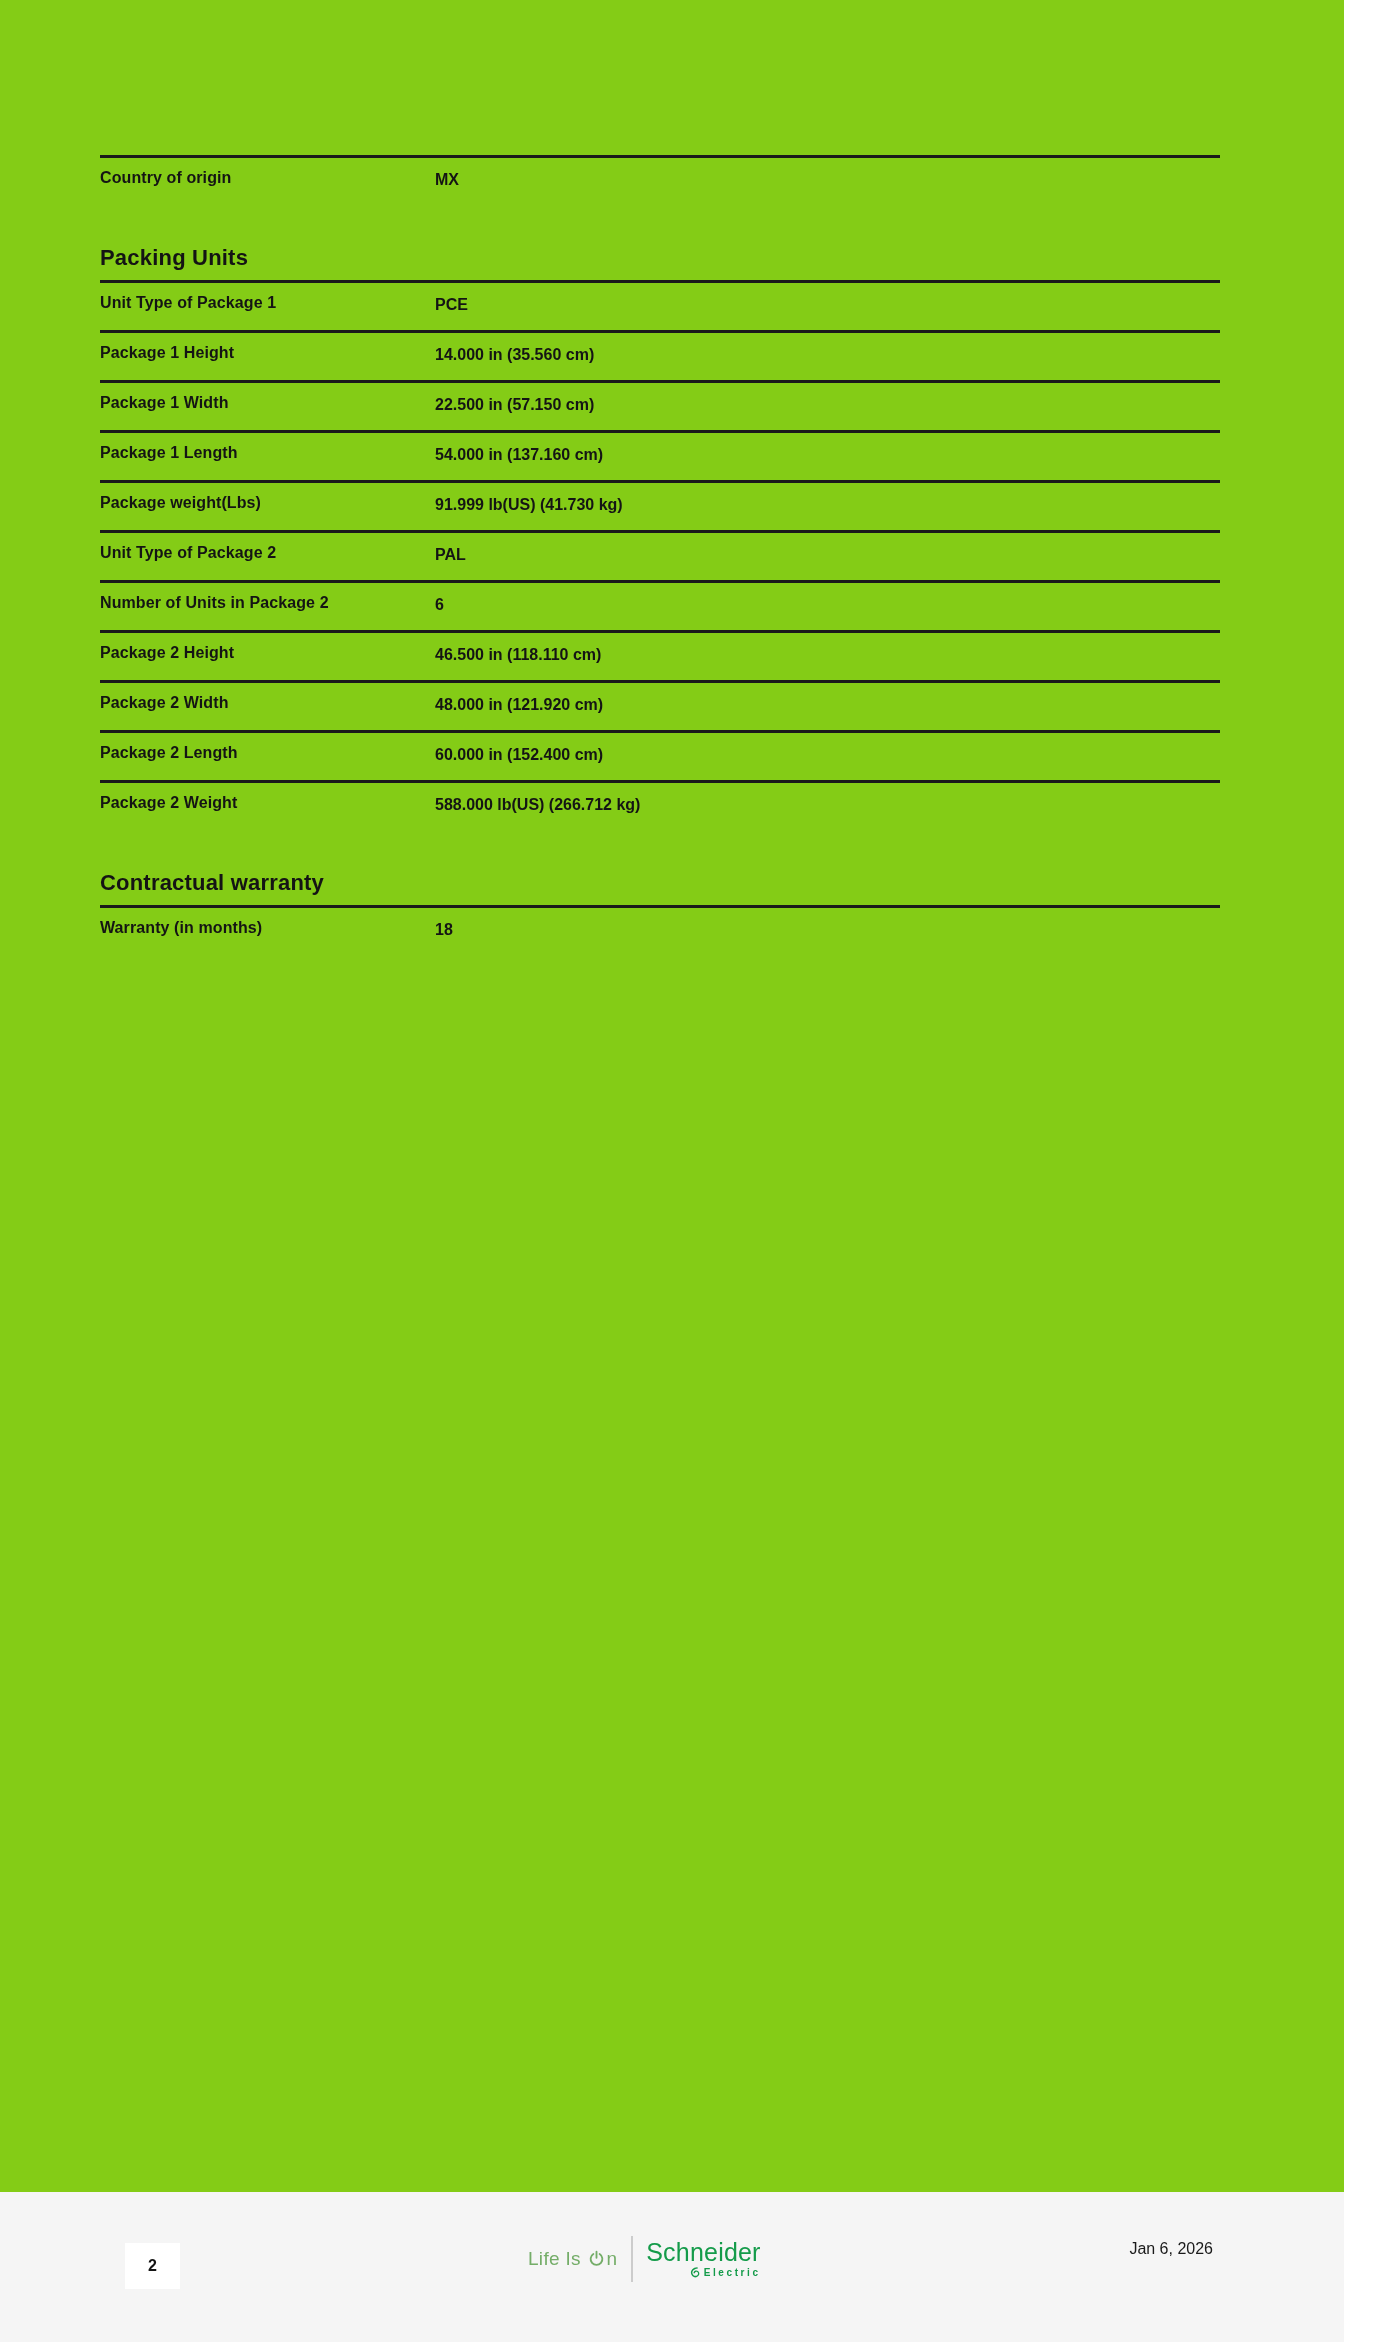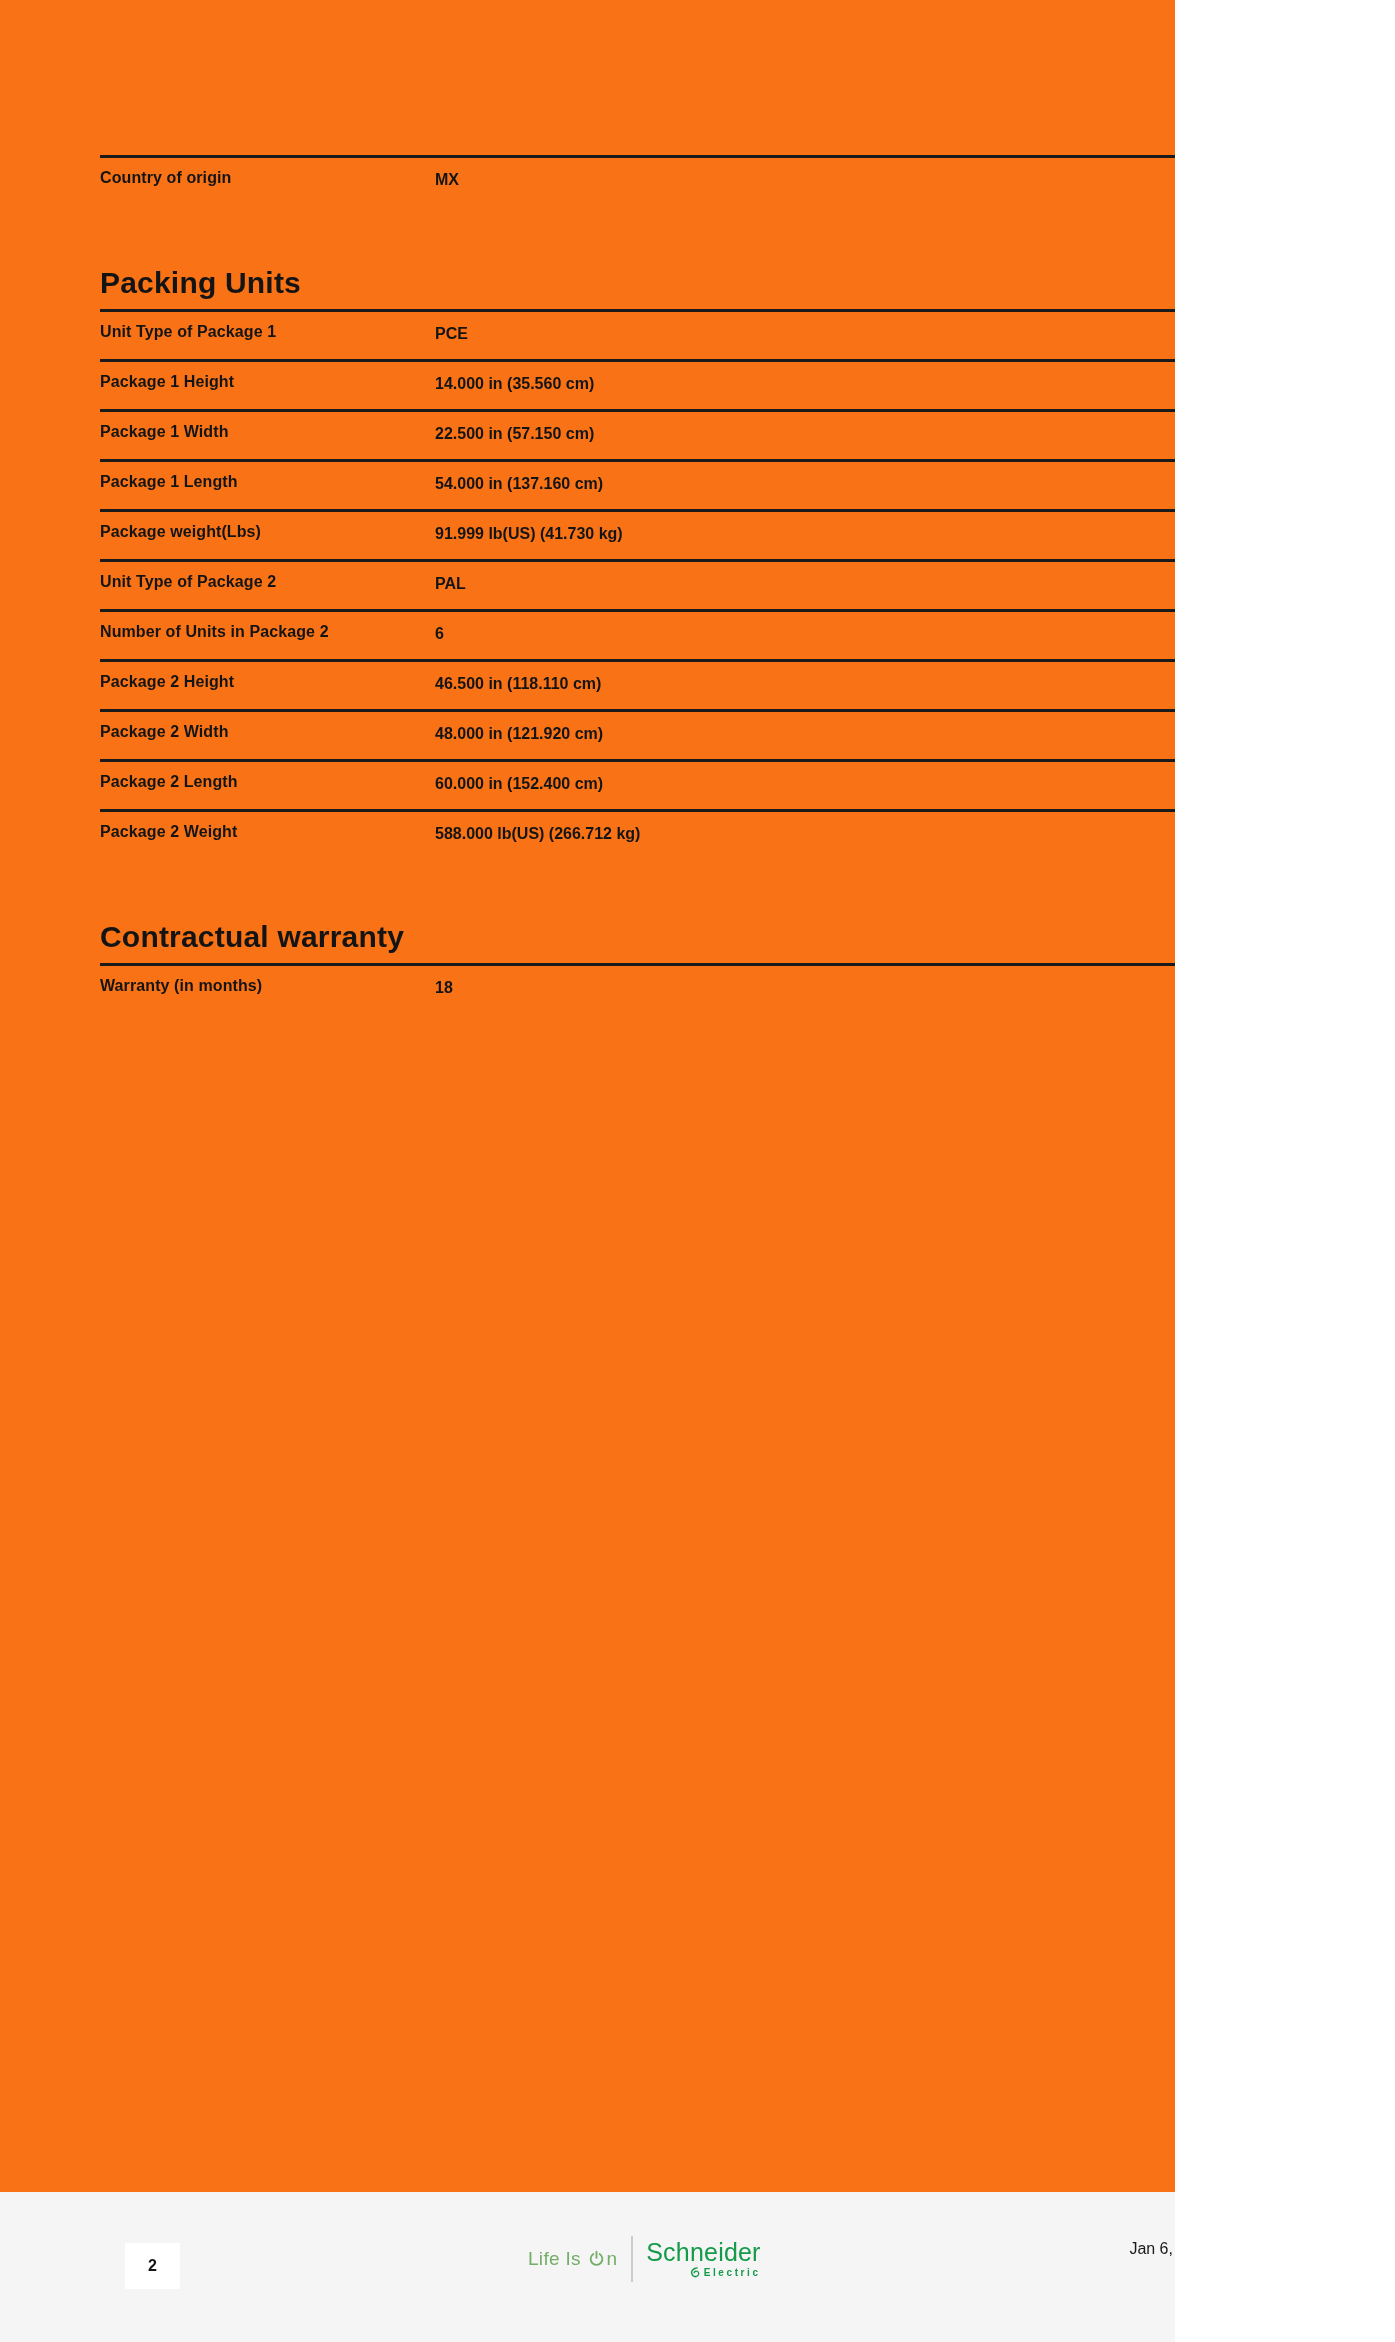--- a/index.html
+++ b/index.html
@@ -3,23 +3,23 @@
 <meta charset="utf-8">
 <style>
   * { margin: 0; padding: 0; box-sizing: border-box; }
   html, body { background: #ffffff; }
   body {
     font-family: "Liberation Sans", "DejaVu Sans", sans-serif;
     color: #1a1a1a;
   }
   .page {
     position: relative;
-    width: 1175px;
+    width: 1344px;
     height: 2342px;
-    background: #f97316;
+    background: #84cc16;
     overflow: hidden;
   }
   .content {
     position: absolute;
     left: 100px;
     top: 155px;
     width: 1120px;
   }
   .spec-row {
     border-top: 3px solid #1a1a1a;
@@ -37,25 +37,25 @@
     letter-spacing: 0.1px;
   }
   .spec-value {
     flex: 1;
     font-size: 16px;
     font-weight: bold;
     color: #141414;
     padding-top: 2px;
   }
   .section-title {
-    font-size: 30px;
+    font-size: 22px;
     font-weight: bold;
     color: #141414;
     letter-spacing: 0.2px;
-    margin-top: 61px;
+    margin-top: 41px;
     margin-bottom: 10px;
     line-height: 1.1;
   }
   .rows { width: 100%; }
 
   
   .footer {
     position: absolute;
     left: 0;
     bottom: 0;

